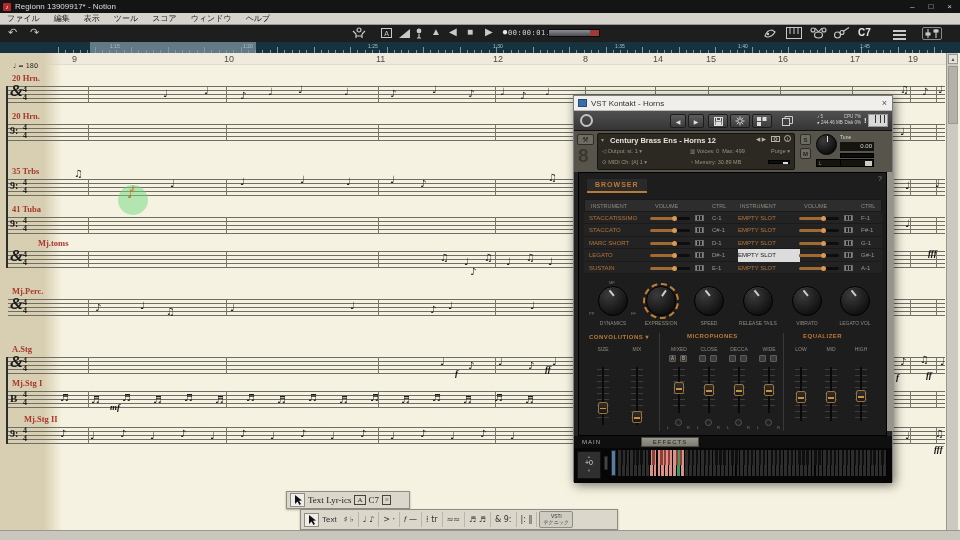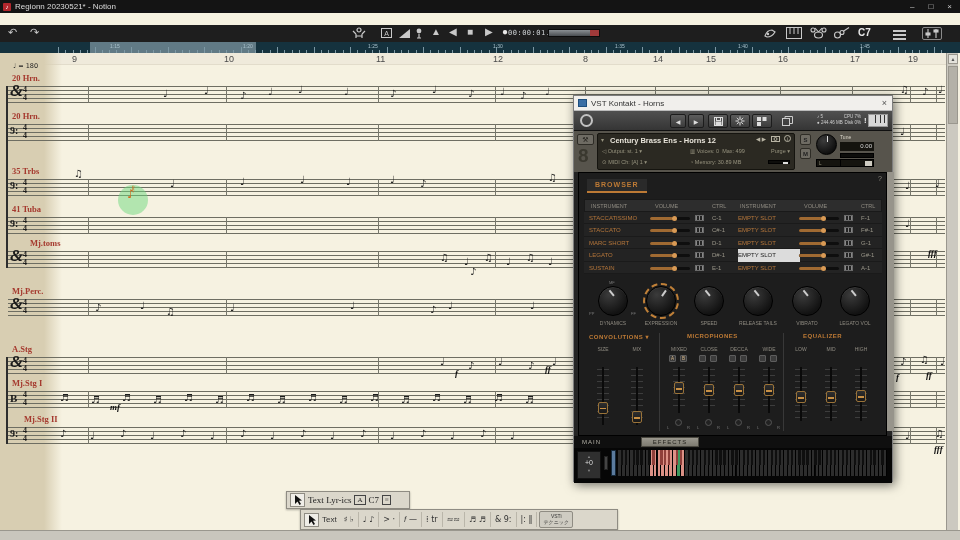--- a/index.html
+++ b/index.html
@@ -122,28 +122,37 @@
   .bluekey{position:absolute;left:37px;top:2px;width:5px;height:26px;background:#5b7b9e;border:1px solid #16293a}
   svg{display:block}
 </style>
 </head>
 <body>
 
 <div id="app">
 
   <div class="abs titlebar">
     <span class="app-ico">♪</span>
-    <span>Regionn 20230521* - Notion</span>
+    <span>Regionn 13909917* - Notion</span>
     <span class="winbtns">
       <span>–</span>
       <span>□</span>
       <span>×</span>
     </span>
   </div>
 
+  <div class="abs menubar" id="menu-items">
+      <span>ファイル</span>
+      <span>編集</span>
+      <span>表示</span>
+      <span>ツール</span>
+      <span>スコア</span>
+      <span>ウィンドウ</span>
+      <span>ヘルプ</span>
+    </div>
 
   <div class="abs toolbar">
     <span class="tico" style="left:8px;font-size:11px">↶</span>
     <span class="tico" style="left:30px;font-size:11px">↷</span>
     <span class="tico" style="left:352px;top:2px">
       <svg width="14" height="12" viewBox="0 0 14 12">
           <g stroke="#c9c9c9" fill="none" stroke-width="1.2">
             <circle cx="7" cy="3" r="2"></circle>
             <path d="M1 4 L4 7 M13 4 L10 7 M4 7 L4 11 M10 7 L10 11 M4 9 L10 9"></path>
           </g>
@@ -436,21 +445,21 @@
         <div class="barline" style="left: 378px; top: 164px;"></div>
         <div class="barline" style="left: 495px; top: 164px;"></div>
         <div class="barline" style="left: 585px; top: 164px;"></div>
         <div class="barline" style="left: 655px; top: 164px;"></div>
         <div class="barline" style="left: 708px; top: 164px;"></div>
         <div class="barline" style="left: 780px; top: 164px;"></div>
         <div class="barline" style="left: 852px; top: 164px;"></div>
         <div class="barline" style="left: 910px; top: 164px;"></div>
         <div class="barline" style="left: 936px; top: 164px;"></div>
         <div class="staff" style="top: 198px;"></div>
-        <div class="stafflabel" style="left: 4px; top: 185px; padding-left: 26px;">Mj.toms</div>
+        <div class="stafflabel" style="left: 12px; top: 185px; padding-left: 26px;">Mj.toms</div>
         <div class="clef" style="left: 10px; top: 193px; font-size: 17px; font-style: italic; font-weight: bold;">&amp;</div>
         <div class="tsig" style="top: 198px; left: 23px;">
           <div>4</div>
           <div>4</div>
         </div>
         <div class="barline" style="left: 88px; top: 198px;"></div>
         <div class="barline" style="left: 226px; top: 198px;"></div>
         <div class="barline" style="left: 378px; top: 198px;"></div>
         <div class="barline" style="left: 495px; top: 198px;"></div>
         <div class="barline" style="left: 585px; top: 198px;"></div>

